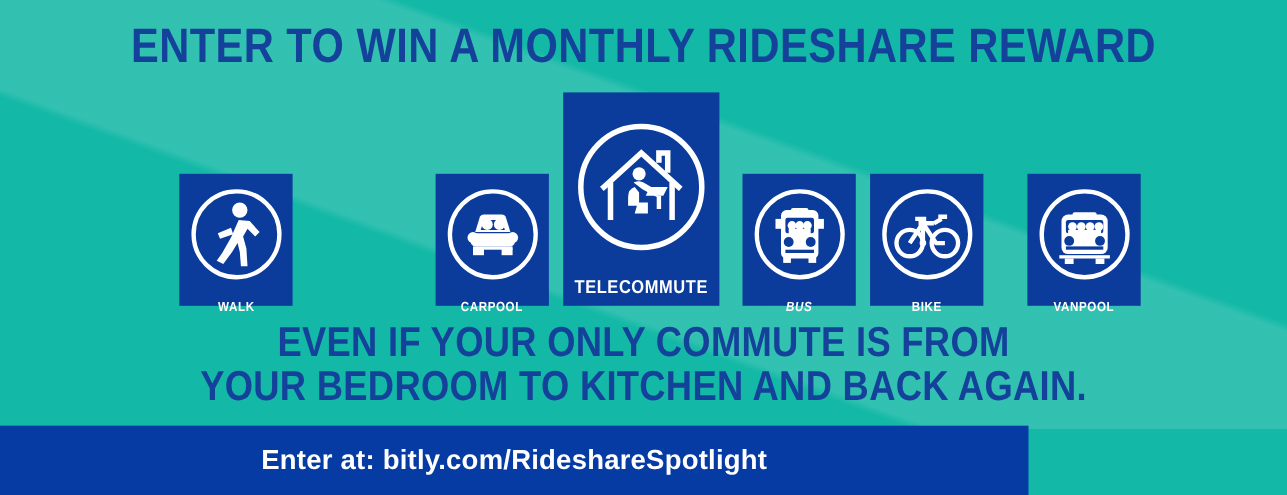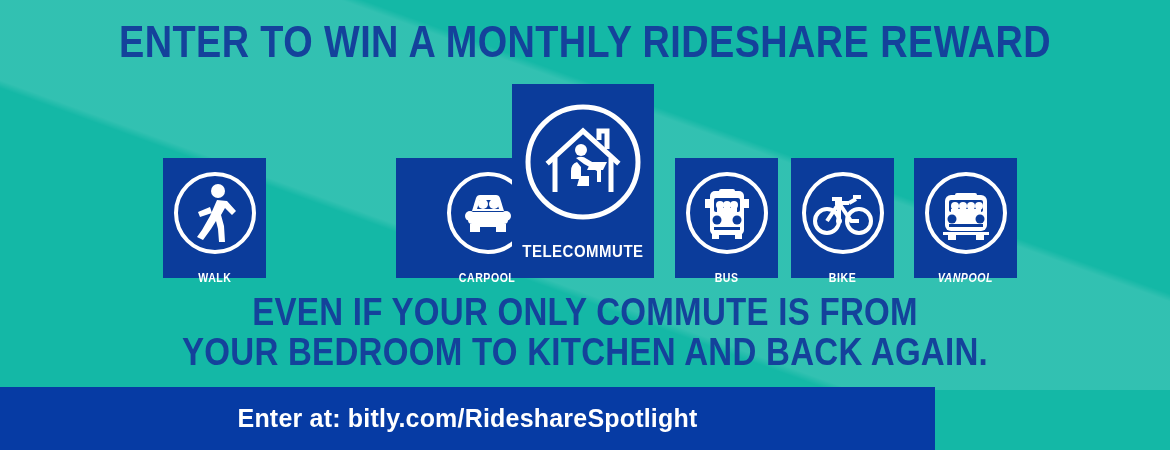--- a/index.html
+++ b/index.html
@@ -39,30 +39,30 @@
   .tile .tlabel{
     color:#FFFFFF;
     font-family:"Liberation Sans Narrow","Liberation Sans",sans-serif;
     font-weight:bold;letter-spacing:0.6px;
     transform:scaleX(0.88);transform-origin:50% 50%;
     white-space:nowrap;
   }
   .tile.small{width:103px;height:120px;}
   .tile.small .disc{margin-top:11px;}
   .tile.small .tlabel{font-size:12px;margin-top:10px;}
-  .tile.big{width:142px;height:194px;background:#0B3C9B;}
+  .tile.big{width:142px;height:194px;background:#0B3C9B;justify-content:center;}
   .tile.big .disc{margin-top:16px;}
   .tile.big .tlabel{font-size:17px;margin-top:14px;}
   .t0{left:0px;}
   .t1{left:118px;}
-  .t2{left:233px;padding-left:40px;}
+  .t2{left:233px;}
   .tbig{left:349px;}
-  .t4{left:512px;}
+  .t4{left:512px;font-style:italic;}
   .t5{left:628px;}
-  .t6{left:751px;font-style:italic;}
+  .t6{left:771px;}
   .subhead{
     position:absolute;top:292px;left:0;width:1170px;text-align:center;
     color:#14429B;
     font-family:"Liberation Sans Narrow","Liberation Sans",sans-serif;
     font-weight:bold;font-size:38px;line-height:40px;letter-spacing:0.3px;
     transform:scaleX(0.87);transform-origin:50% 50%;
   }
   .subhead .l2{display:block;}
   .footer{
     position:absolute;left:0;top:387px;width:935px;height:63px;

